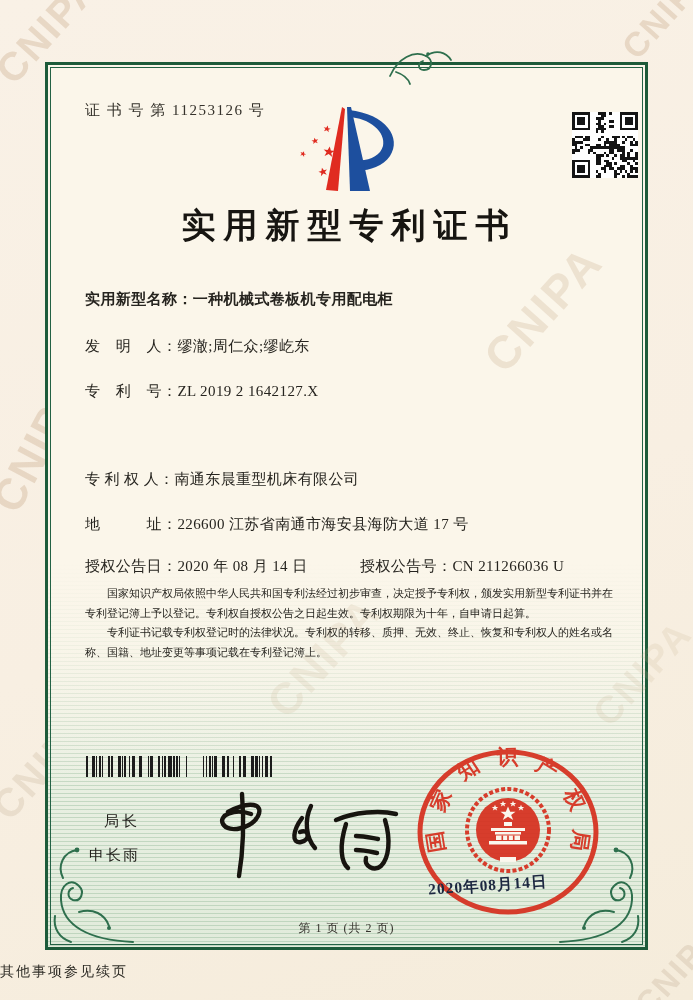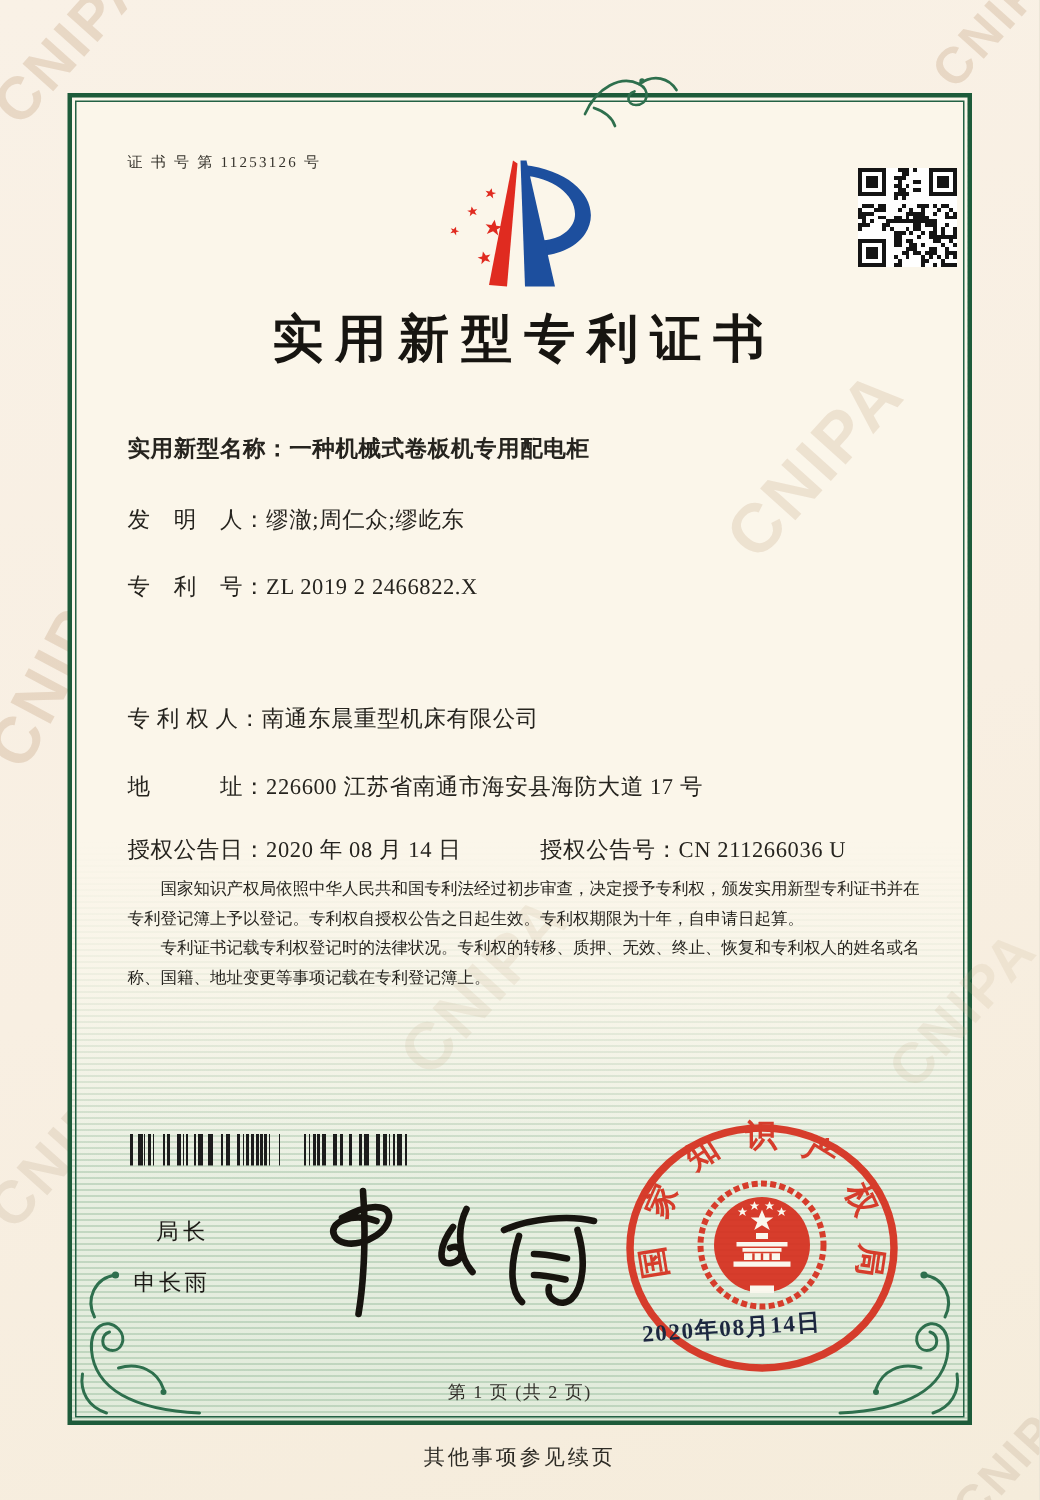--- a/index.html
+++ b/index.html
@@ -17,35 +17,35 @@
   .frame{
     position:absolute;left:45px;top:62px;width:603px;height:888px;box-sizing:border-box;
     border:3px solid #1d5b3a;z-index:2;
     background:
       linear-gradient(180deg,#fbf6ea 0%,#fbf6ea 56%,rgba(251,246,234,.72) 67%,rgba(251,246,234,0) 82%),
       repeating-linear-gradient(180deg,rgba(110,162,122,.30) 0 1px,rgba(240,246,238,0) 1px 4px),
       linear-gradient(180deg,#fbf6ea 0%,#f6f4e8 58%,#eaf0e3 78%,#e1ebdb 100%);
   }
   .frame-ib{position:absolute;inset:2px;border:1px solid #236245;}
   .abs{position:absolute;z-index:3;}
-  .cert-no{left:85px;top:101px;font-size:10px;letter-spacing:1.5px;color:#35322b;text-align:center;}
+  .cert-no{left:85px;top:101px;font-size:15px;letter-spacing:1.5px;color:#35322b;text-align:center;}
   .title{left:45px;top:203px;width:603px;text-align:center;font-size:34px;font-weight:bold;
          letter-spacing:8px;text-indent:6px;color:#171511;font-family:Liberation Serif, serif;}
   .field-row{left:85px;font-size:15px;letter-spacing:.4px;white-space:nowrap;}
   .field-label{color:#26241f;}
   .field-value{color:#26241f;}
   .grant2{position:absolute;left:275px;top:0;white-space:nowrap;}
   .body-text{left:85px;top:584px;width:528px;font-size:11px;line-height:1.78;
              text-align:justify;color:#26241f;}
   .body-text p{margin:0;text-indent:2em;}
   .director-label{left:104px;top:812px;font-size:15px;letter-spacing:3px;color:#1d1b17;}
   .director-name{left:89px;top:846px;font-size:15px;letter-spacing:2px;color:#1d1b17;}
   .page-footer{left:45px;top:920px;width:603px;text-align:center;font-size:12px;
                letter-spacing:1px;color:#33312b;}
-  .continuation{left:0;top:963px;width:693px;text-align:center;font-size:14px;
+  .continuation{left:0;top:963px;width:693px;text-align:left;font-size:14px;
                 letter-spacing:2px;color:#2e2c26;}
   .seal-date{left:428px;top:874px;width:160px;font-size:15.5px;font-weight:bold;
              color:#1c2740;letter-spacing:1px;transform:rotate(-4deg);z-index:6;}
   .seal-svg{z-index:5;}
   .sig-svg{z-index:4;}
   svg{display:block;}
 </style>
 </head>
 <body>
 
@@ -134,21 +134,21 @@
 
   <div class="abs title">实用新型专利证书</div>
 
   <div class="abs field-row" style="top:290px;font-weight:bold;">
     <span class="field-label">实用新型名称：</span><span class="field-value">一种机械式卷板机专用配电柜</span>
   </div>
   <div class="abs field-row" style="top:337px;">
     <span class="field-label">发　明　人：</span><span class="field-value">缪澈;周仁众;缪屹东</span>
   </div>
   <div class="abs field-row" style="top:382px;">
-    <span class="field-label">专　利　号：</span><span class="field-value">ZL 2019 2 2466822.X</span>
+    <span class="field-label">专　利　号：</span><span class="field-value">ZL 2019 2 1642127.X</span>
   </div>
   <div class="abs field-row" style="top:470px;">
     <span class="field-label">专 利 权 人：</span><span class="field-value">南通东晨重型机床有限公司</span>
   </div>
   <div class="abs field-row" style="top:515px;">
     <span class="field-label">地　　　址：</span><span class="field-value">226600 江苏省南通市海安县海防大道 17 号</span>
   </div>
   <div class="abs field-row" style="top:557px;">
     <span class="field-label">授权公告日：</span><span class="field-value">2020 年 08 月 14 日</span>
     <span class="grant2">

